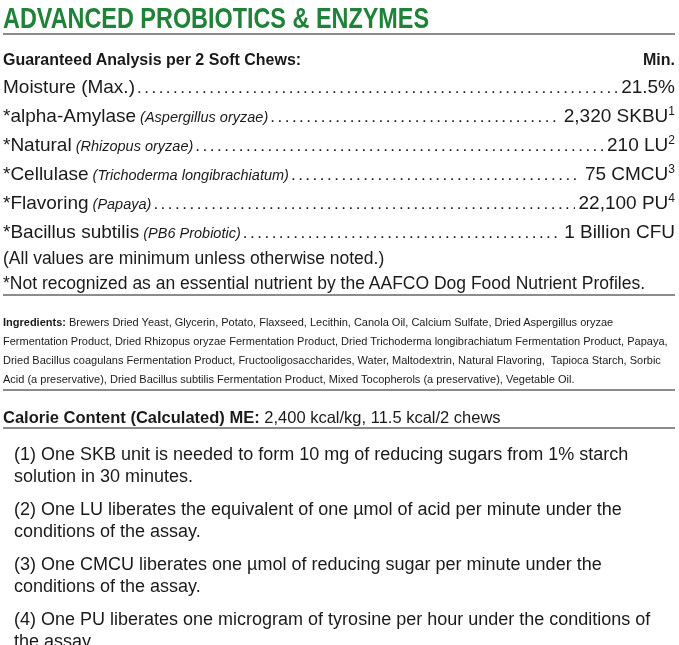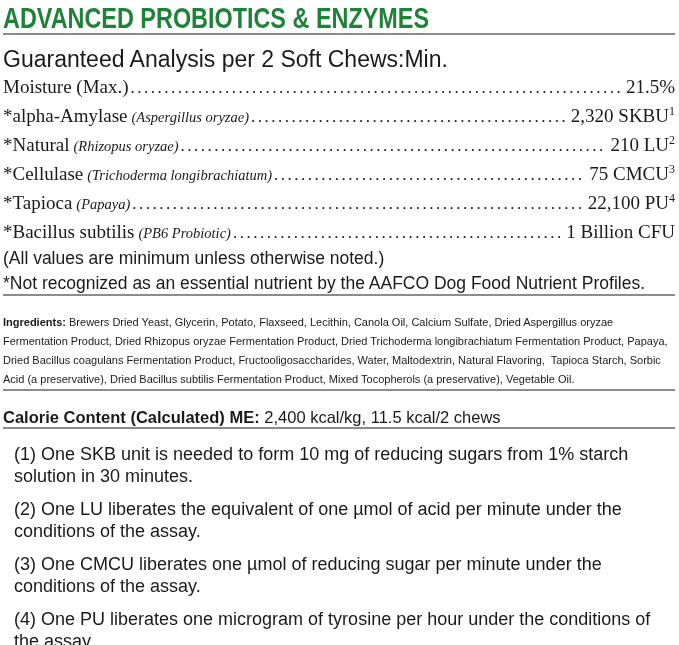--- a/index.html
+++ b/index.html
@@ -30,34 +30,33 @@
     border-top: 2px solid #8c8c8c;
     margin: 0;
   }
   .rule-1 { margin-top: 12px; }
   .rule-2 { margin-top: 18px; }
   .rule-3 { margin-top: 9px; }
   .rule-4 { margin-top: 18px; }
 
   .ga-header {
     display: flex;
-    justify-content: flex-start;
+    justify-content: space-between;
     align-items: baseline;
     margin-top: 11px;
-    font-size: 23px;
+    font-size: 16px;
     line-height: 27px;
-    font-weight: normal;
+    font-weight: bold;
   }
 
   .ga-row {
     display: flex;
     align-items: baseline;
     font-size: 19px;
     line-height: 27px;
-    font-family: Liberation Serif, serif;
   }
   .ga-label { white-space: nowrap; }
   .species {
     font-style: italic;
     font-size: 14.5px;
     margin-left: 4px;
   }
   .species:empty { margin-left: 0; }
   .leader {
     flex: 1 1 auto;
@@ -134,21 +133,21 @@
       <span class="ga-value"><span>210 LU</span><sup>2</sup></span>
     </div>
 
     <div class="ga-row">
       <span class="ga-label"><span>*Cellulase</span><span class="species">(Trichoderma longibrachiatum)</span></span>
       <span class="leader"></span>
       <span class="ga-value"><span>75 CMCU</span><sup>3</sup></span>
     </div>
 
     <div class="ga-row">
-      <span class="ga-label"><span>*Tapioca</span><span class="species">(Papaya)</span></span>
+      <span class="ga-label"><span>*Flavoring</span><span class="species">(Papaya)</span></span>
       <span class="leader"></span>
       <span class="ga-value"><span>22,100 PU</span><sup>4</sup></span>
     </div>
 
     <div class="ga-row">
       <span class="ga-label"><span>*Bacillus subtilis</span><span class="species">(PB6 Probiotic)</span></span>
       <span class="leader"></span>
       <span class="ga-value"><span>1 Billion CFU</span><sup></sup></span>
     </div>
 

